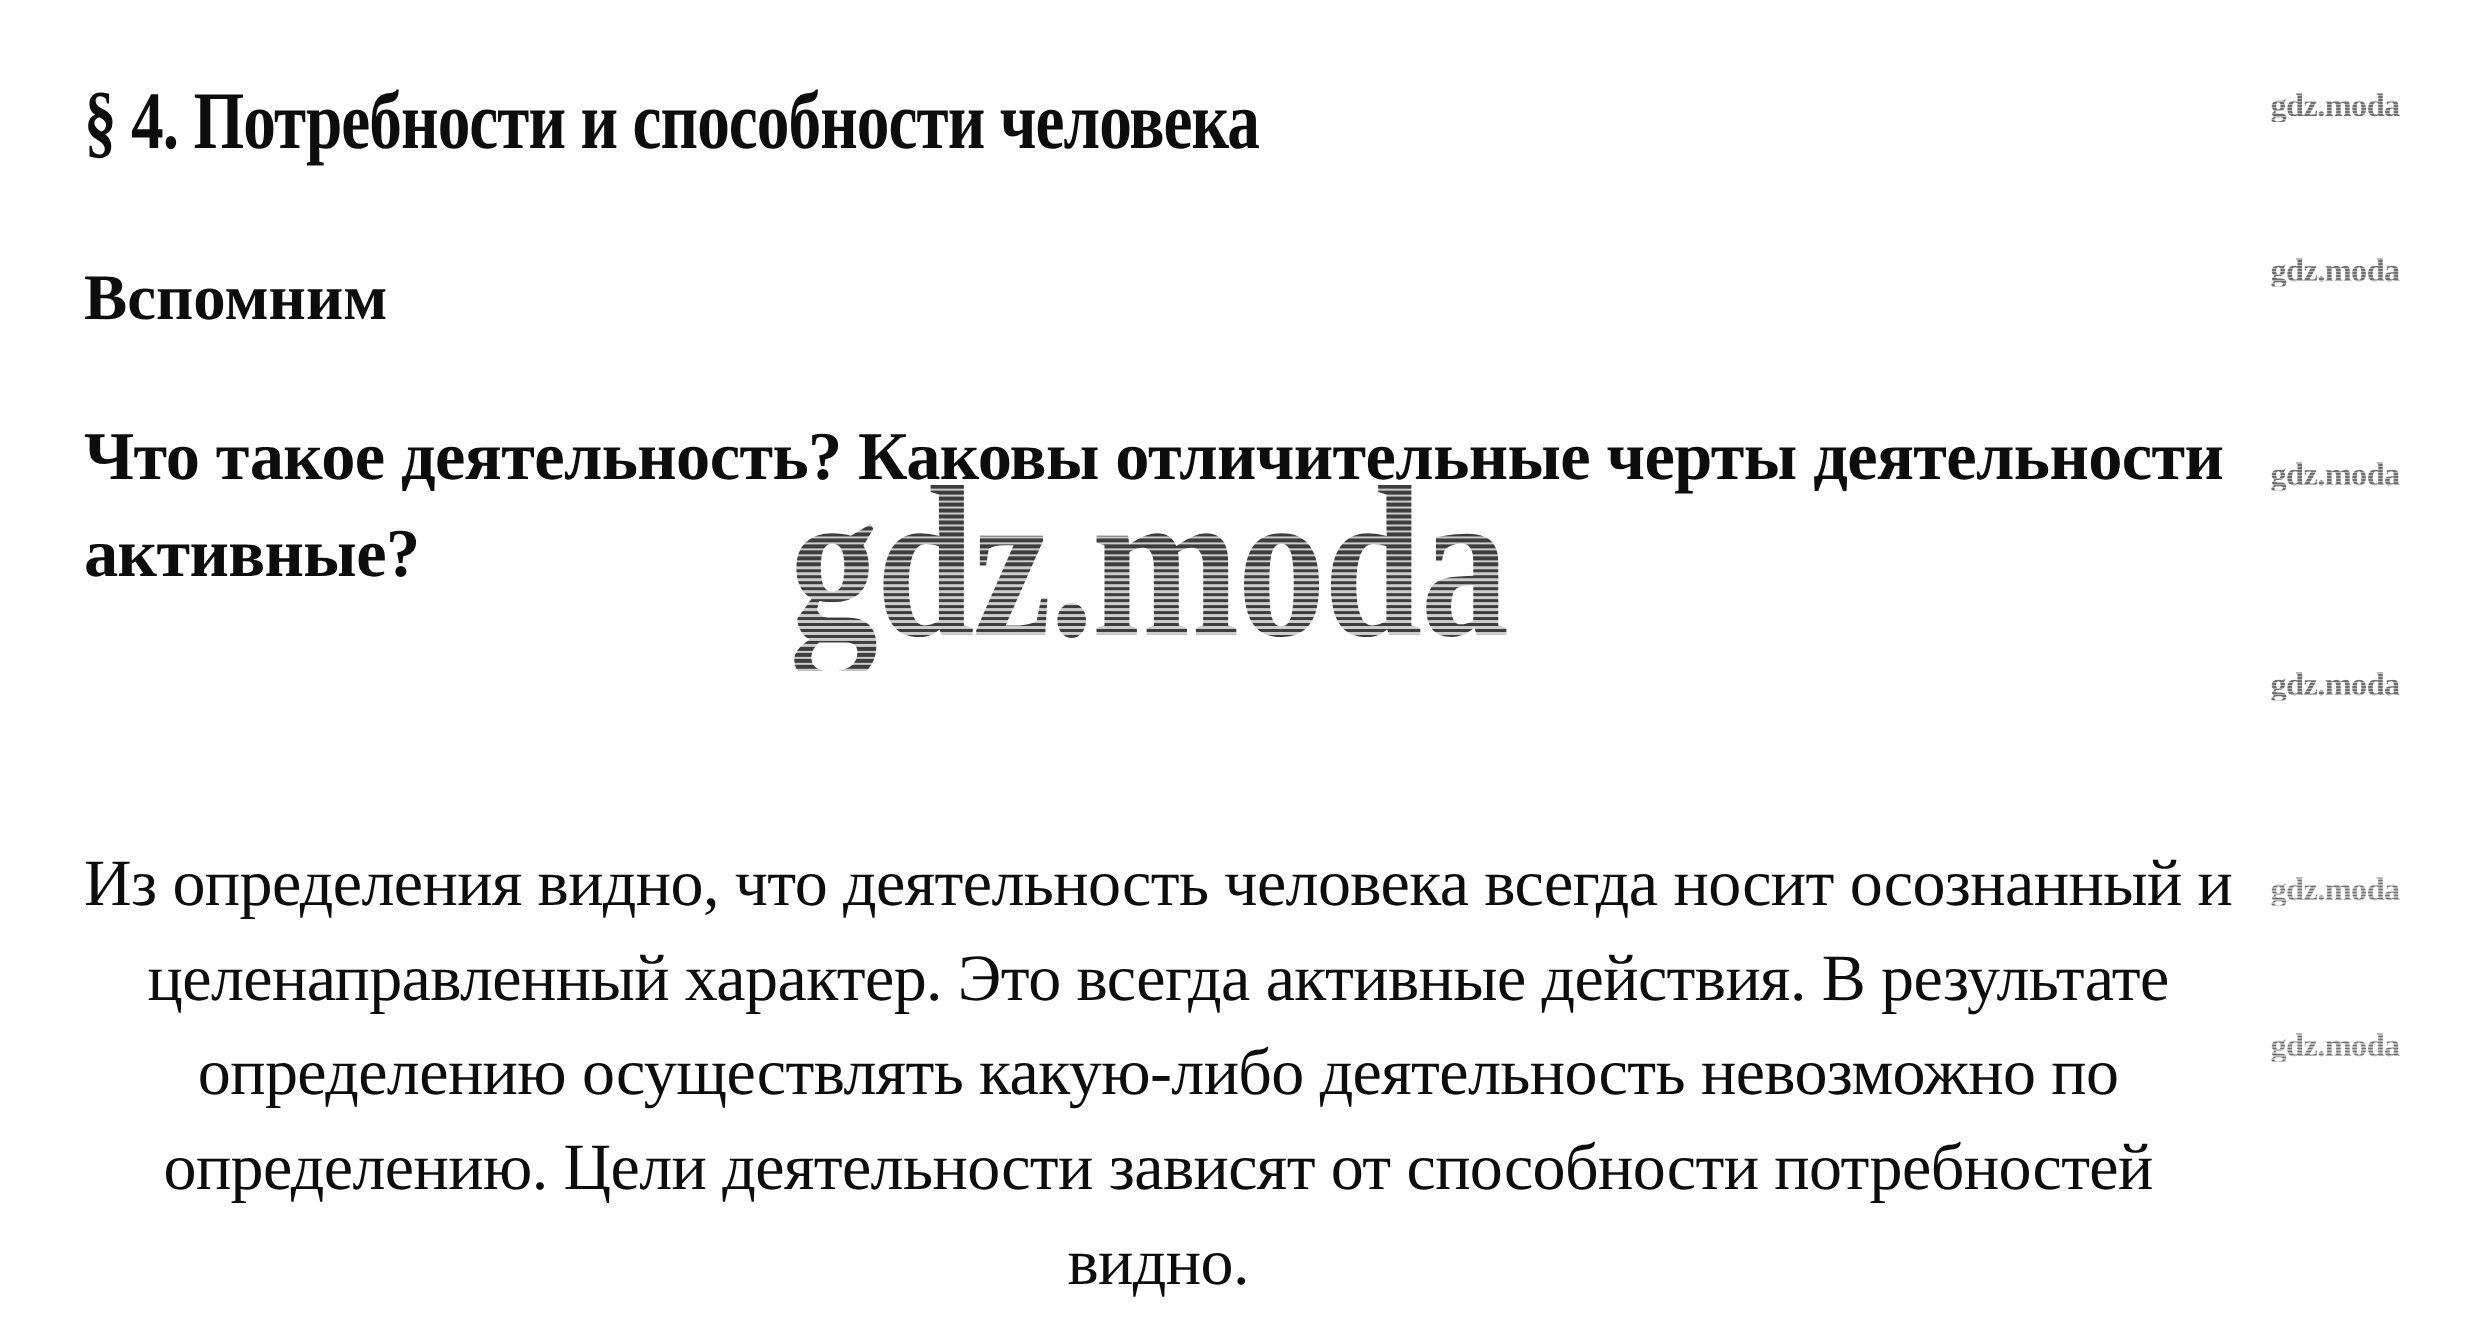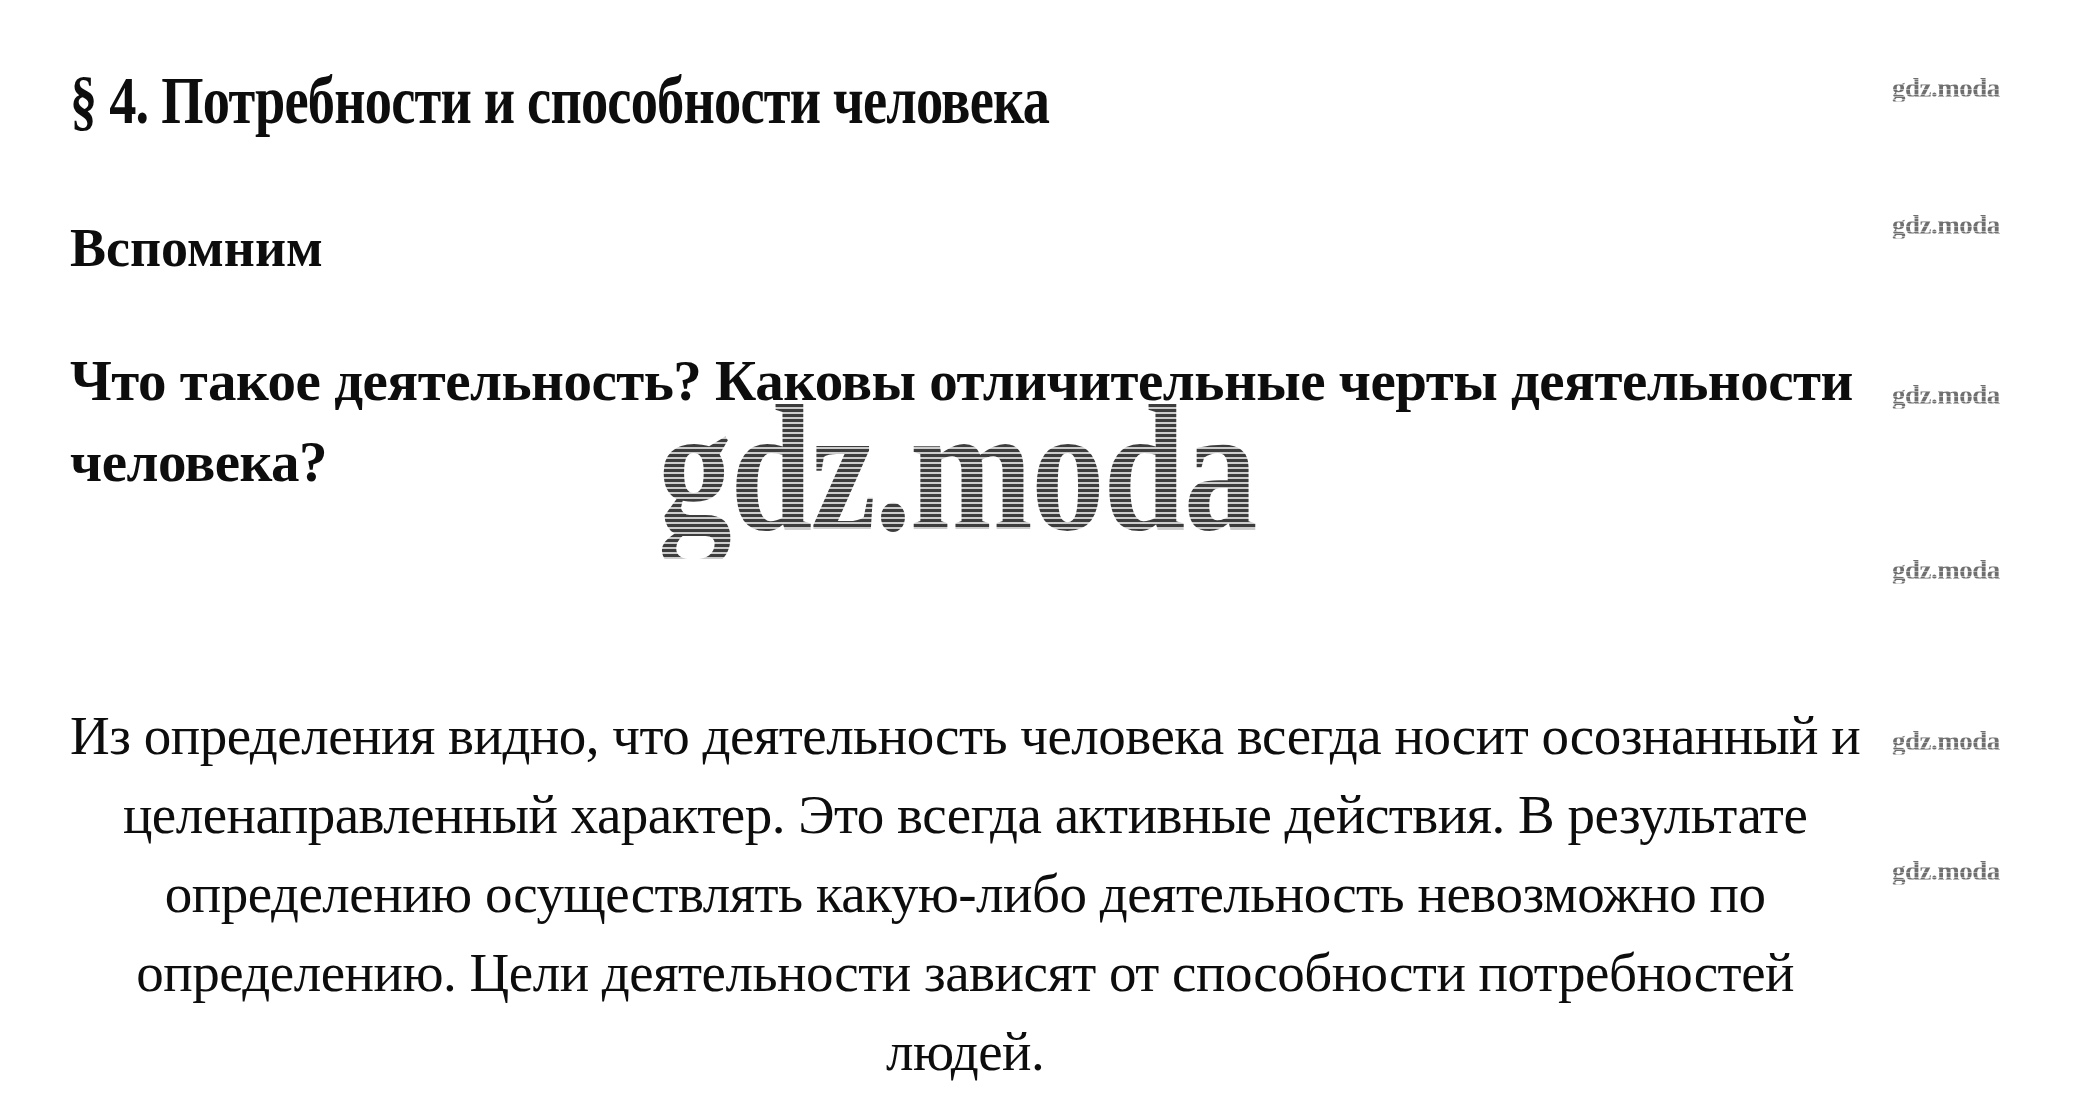--- a/index.html
+++ b/index.html
@@ -101,30 +101,30 @@
 <body>
 
 <div class="page">
 
   <div class="txt title">§ 4. Потребности и способности человека</div>
 
   <div class="txt subheading">Вспомним</div>
 
   <div class="txt question">
     <span class="qline">Что такое деятельность? Каковы отличительные черты деятельности</span>
-    <span class="qline">человека?</span>
+    <span class="qline">активные?</span>
   </div>
 
 
   <div class="txt para para2">
     <span class="pline">Из определения видно, что деятельность человека всегда носит осознанный и</span>
     <span class="pline">целенаправленный характер. Это всегда активные действия. В результате</span>
     <span class="pline">определению осуществлять какую-либо деятельность невозможно по</span>
     <span class="pline">определению. Цели деятельности зависят от способности потребностей</span>
-    <span class="pline">людей.</span>
+    <span class="pline">видно.</span>
   </div>
 
   <div class="wm wm-big">gdz.moda</div>
 
   <span class="wm wm-small wm-s1">gdz.moda</span>
   <span class="wm wm-small wm-s2">gdz.moda</span>
   <span class="wm wm-small wm-s3">gdz.moda</span>
   <span class="wm wm-small wm-s4">gdz.moda</span>
   <span class="wm wm-small wm-s5">gdz.moda</span>
   <span class="wm wm-small wm-s6">gdz.moda</span>

